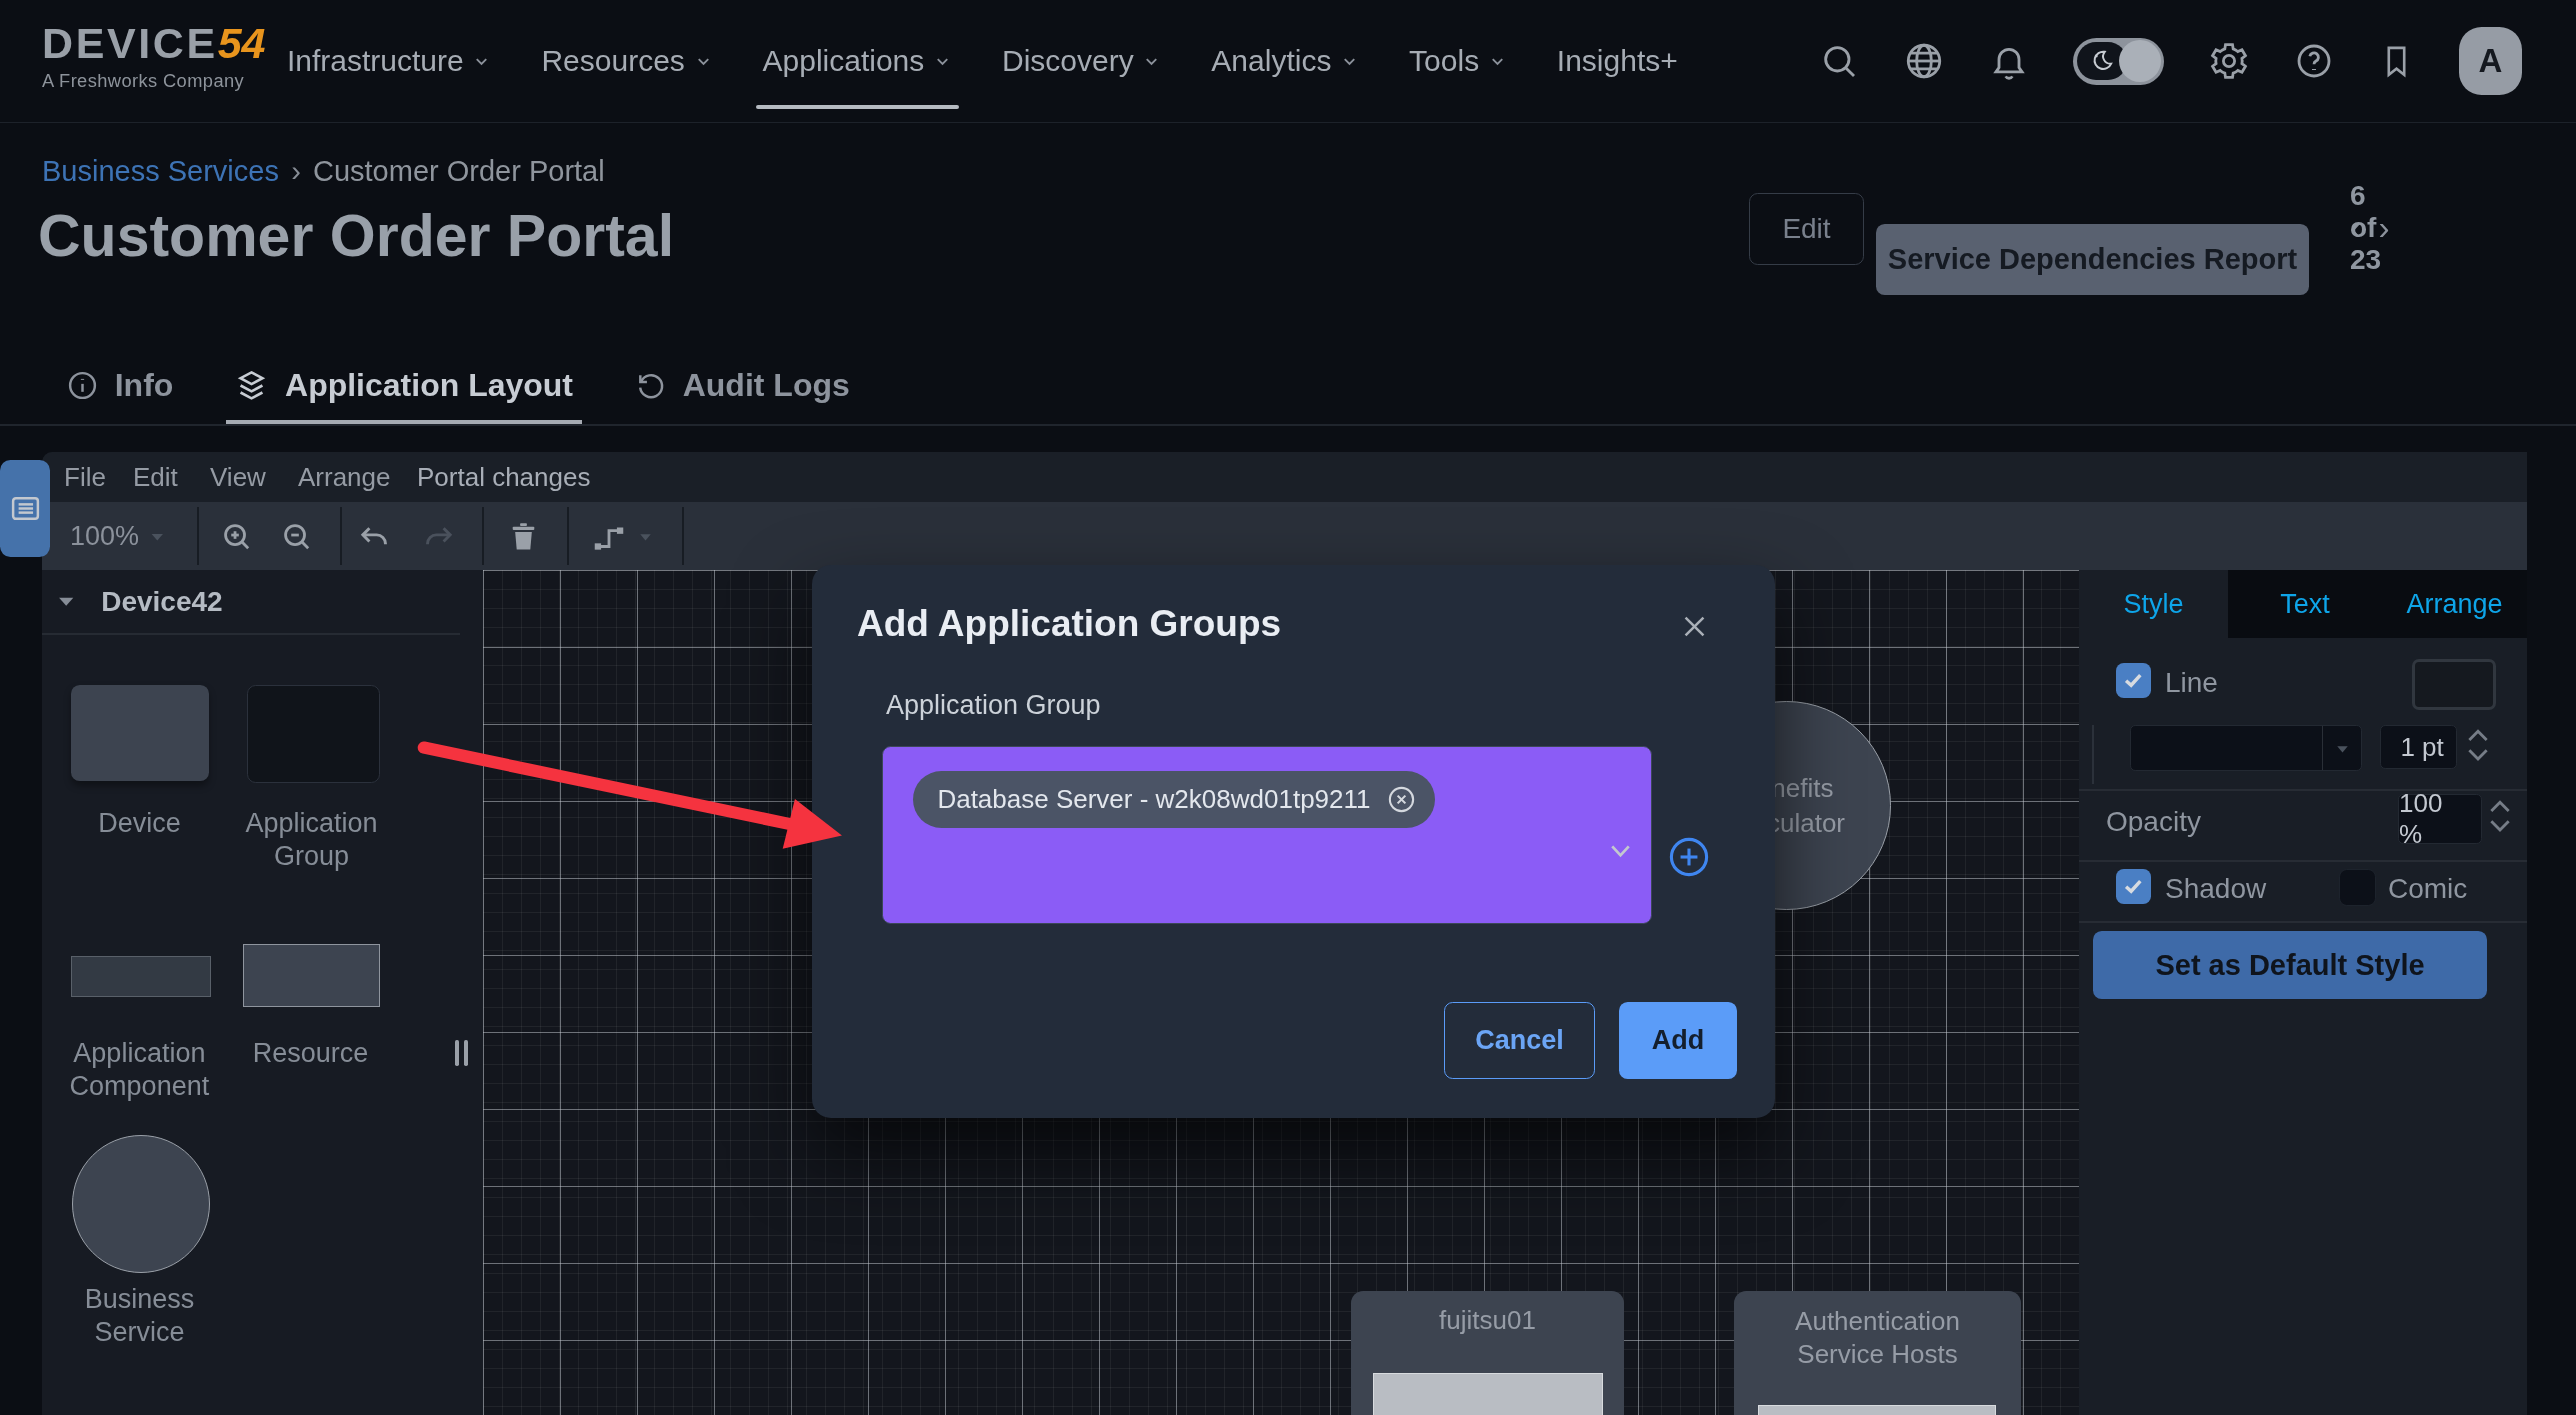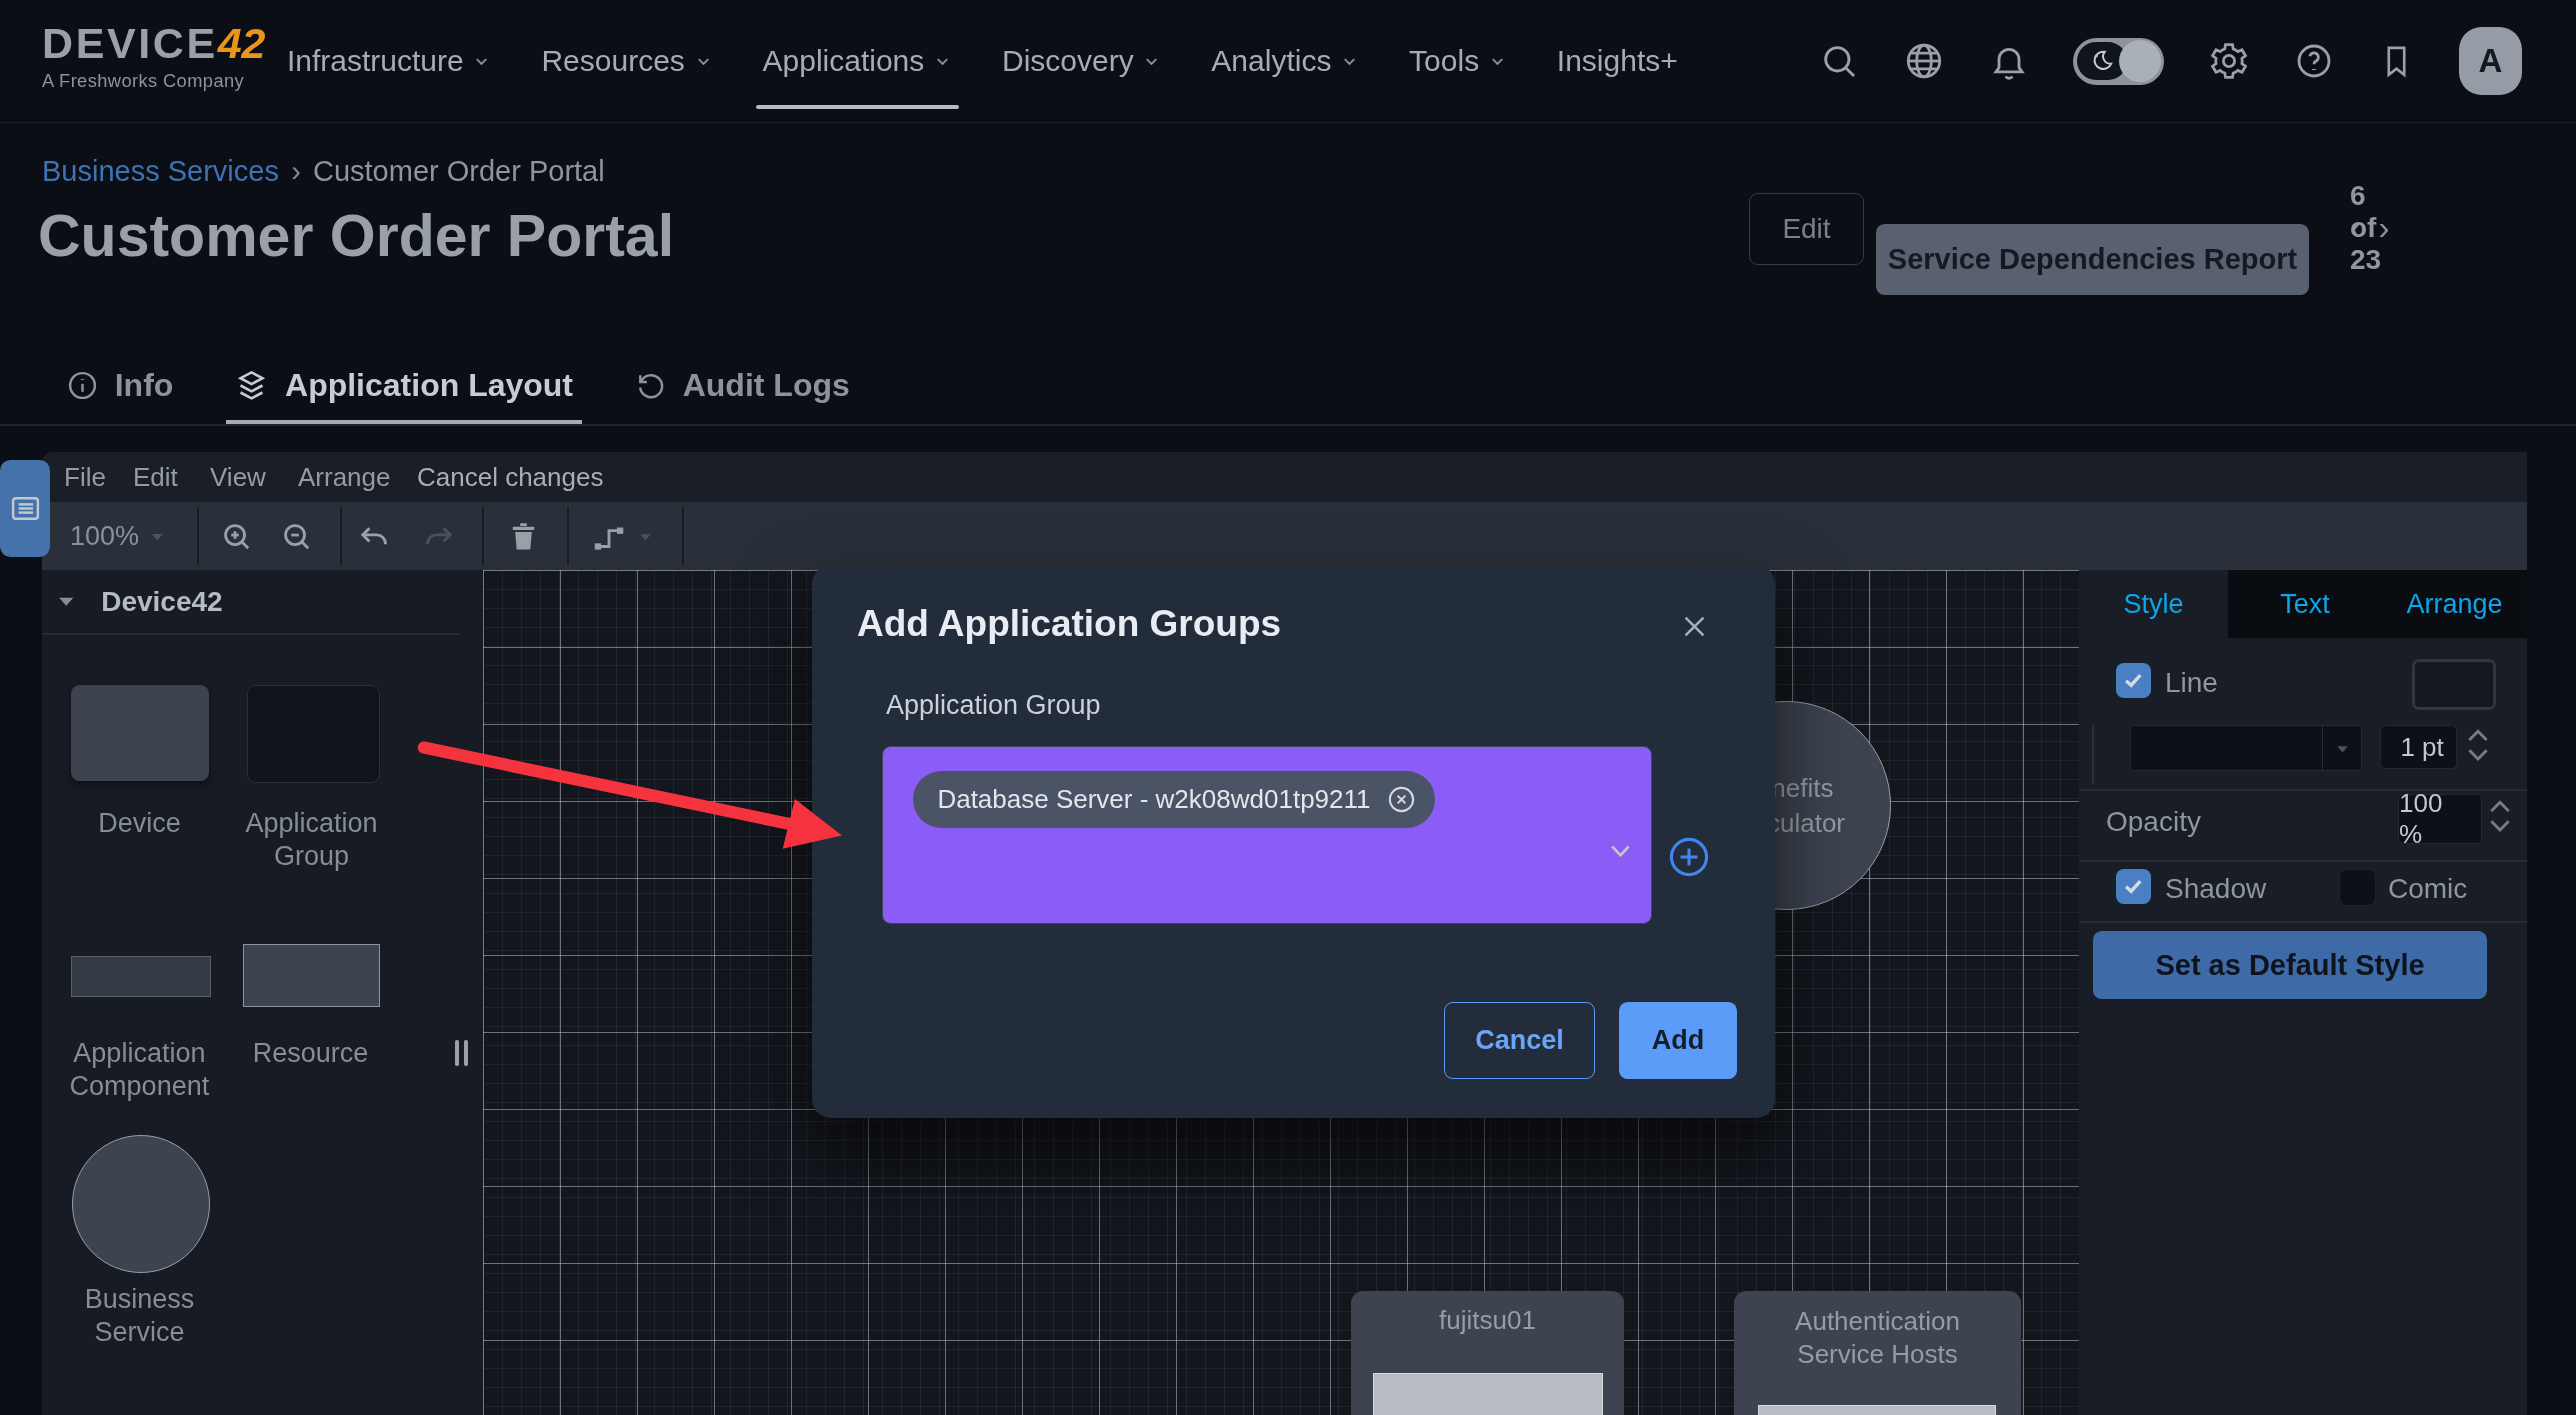--- a/index.html
+++ b/index.html
@@ -114,21 +114,21 @@
     font-size:27px;font-weight:700;display:flex;align-items:center;justify-content:center;cursor:pointer;box-sizing:border-box;}
   #madd{left:807px;top:437px;width:118px;height:77px;background:#5b9cf8;border-radius:8.7px;color:#141f2e;
     font-size:27px;font-weight:700;display:flex;align-items:center;justify-content:center;cursor:pointer;}
   #arrow{left:409px;top:731px;z-index:70;pointer-events:none;}
 </style>
 </head>
 <body>
 
 <div id="topnav" class="abs">
   <div id="logo" class="abs">
-    <span><span class="lg1">DEVICE</span><span class="lg2">42</span></span>
+    <span><span class="lg1">DEVICE</span><span class="lg2">54</span></span>
     <div class="tag">A Freshworks Company</div>
   </div>
   <div id="navitems" class="abs flex">
     <div class="navitem">
         <span>Infrastructure</span>
         <svg class="chev" width="19" height="19" viewBox="0 0 24 24" fill="none" stroke="currentColor" stroke-width="2.4">
           <polyline points="6 9 12 15 18 9"></polyline>
         </svg>
       </div>
     <div class="navitem">
@@ -247,21 +247,21 @@
     <span>Audit Logs</span>
   </div>
 </div>
 
 <div id="frame" class="abs">
   <div id="menubar" class="abs">
     <div class="menuitem" style="left:22px">File</div>
     <div class="menuitem" style="left:91px">Edit</div>
     <div class="menuitem" style="left:168px">View</div>
     <div class="menuitem" style="left:256px">Arrange</div>
-    <div class="menuitem" style="left:375px;color:#a8aeb7">Cancel changes</div>
+    <div class="menuitem" style="left:375px;color:#a8aeb7">Portal changes</div>
   </div>
   <div id="toolbar" class="abs">
     <div id="zoomlvl" class="toolitem">
       <span>100%</span>
       <svg width="22.6" height="22.6" viewBox="0 0 24 24" fill="#4a525d">
           <path d="M6 9.5l6 7 6-7z"></path>
         </svg>
     </div>
     <div class="tooldiv" style="left:155px"></div>
     <svg class="toolitem" style="left:177px;top:17.4px" width="35" height="35" viewBox="0 0 24 24" fill="none" stroke="currentColor" stroke-width="1.9">

